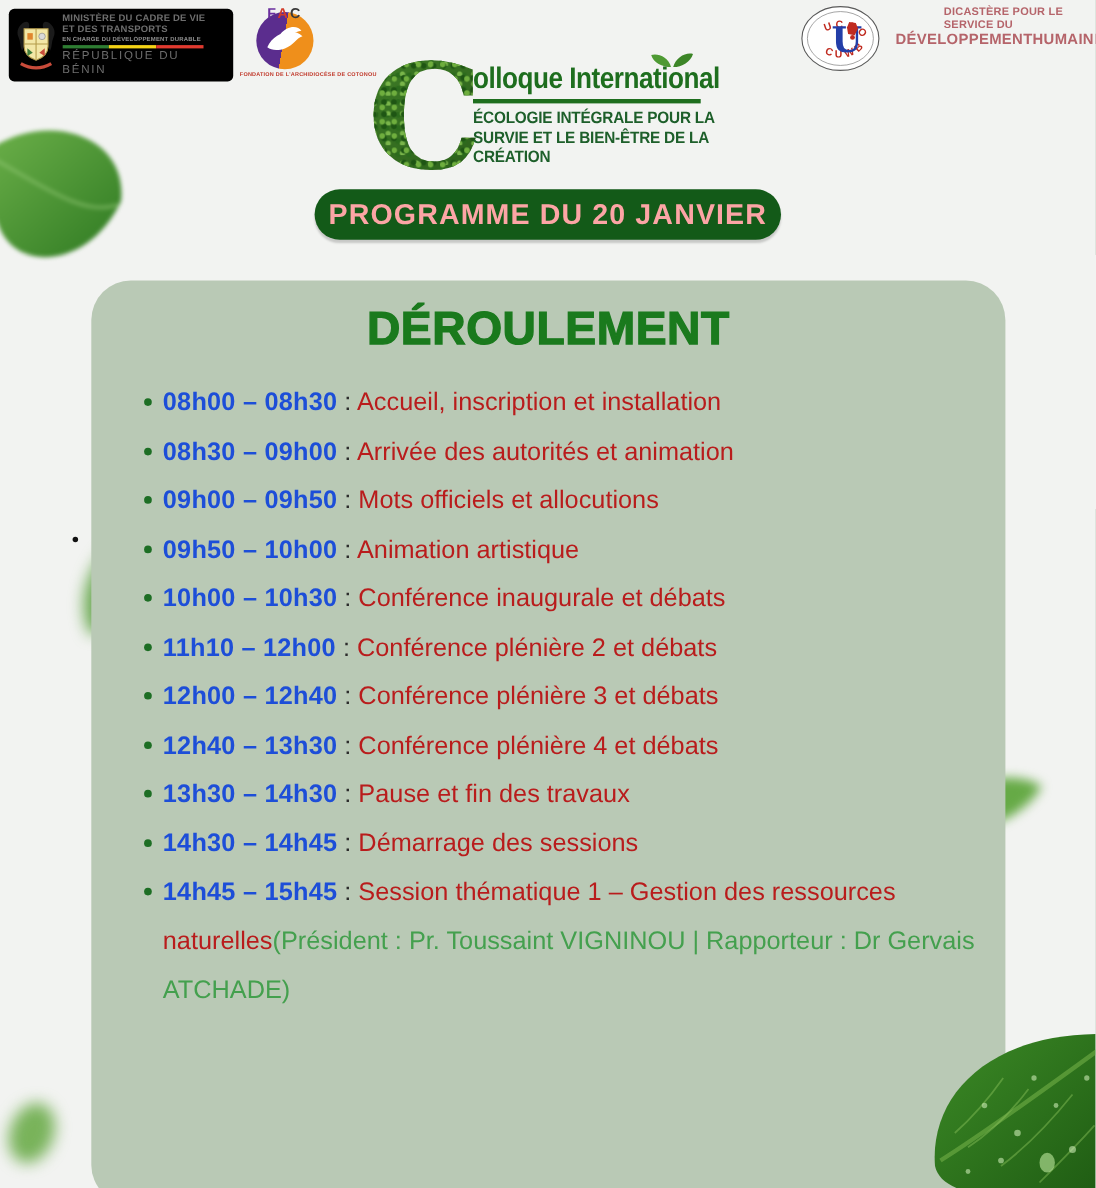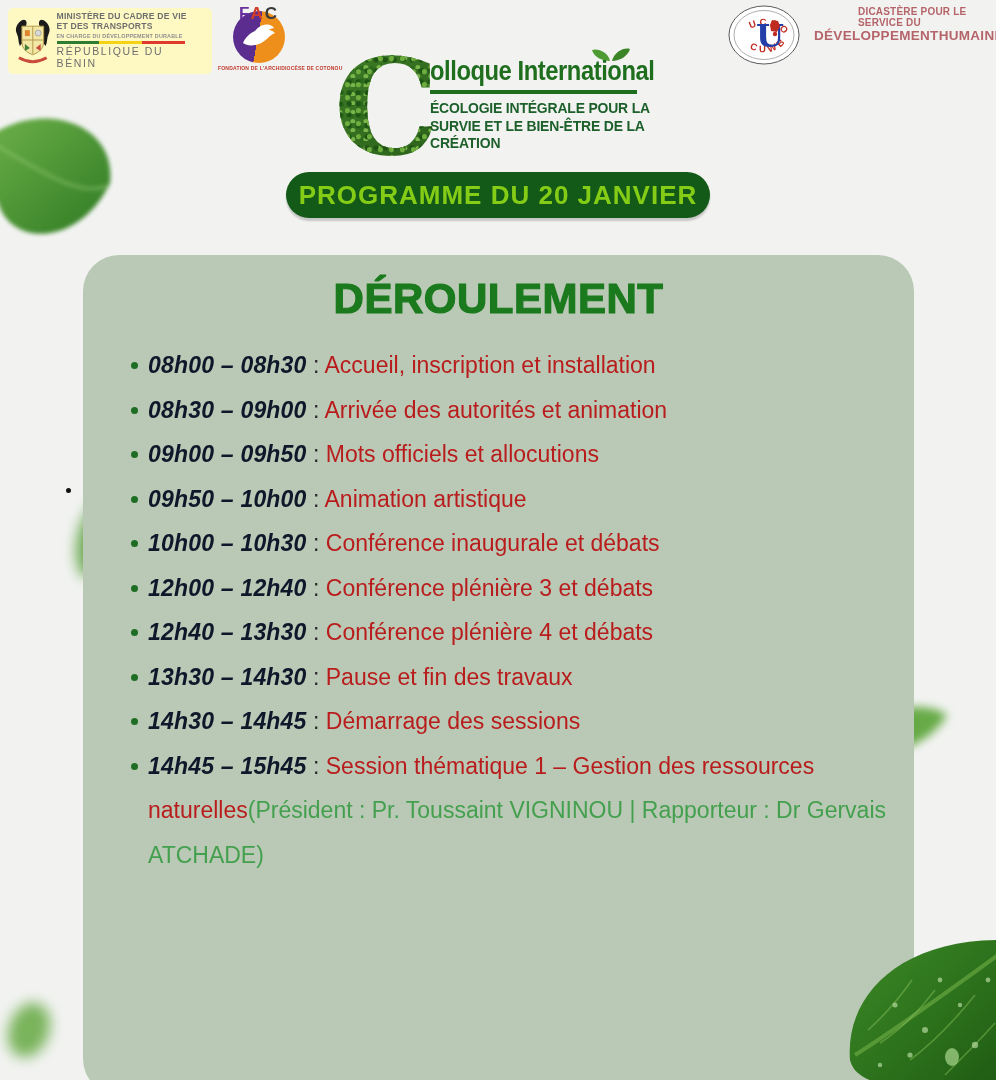--- a/index.html
+++ b/index.html
@@ -1,32 +1,32 @@
 <!DOCTYPE html>
 <html><head>
 <meta charset="utf-8">
 <style>
   html,body{margin:0;padding:0;}
   body{width:996px;height:1080px;overflow:hidden;background:#e8e8e6;}
   .page{position:relative;width:996px;height:1080px;background:#f2f3f1;overflow:hidden;
         font-family:"Liberation Sans", sans-serif;}
 
   
-  .ministry{position:absolute;left:8px;top:8px;width:204px;height:66px;background:#fef9c3;
+  .ministry{position:absolute;left:8px;top:8px;width:204px;height:66px;background:#000000;
             border-radius:5px;display:flex;align-items:center;gap:5px;padding:3px 6px;box-sizing:border-box;}
   .ministry .lines{display:flex;flex-direction:column;line-height:1.12;}
   .min-l1,.min-l2{font-size:8.6px;font-weight:700;color:#6e6e6e;letter-spacing:.2px;}
   .min-l3{font-size:5.4px;font-weight:700;color:#8f8f8f;margin-top:1px;letter-spacing:.2px;}
   .tricolor{display:flex;height:3.5px;width:128px;margin:2px 0 2px 0;}
   .tricolor i{flex:1;}
   .tri-g{background:#2e7d32;}.tri-y{background:#f4d316;}.tri-r{background:#e03a2f;}
   .min-country{font-size:10.5px;font-weight:400;color:#6e6e6e;letter-spacing:1.6px;}
 
   .fac{position:absolute;left:218px;top:4px;width:82px;text-align:center;}
-  .fac-letters{position:relative;z-index:2;font-size:17px;font-weight:700;letter-spacing:2px;height:10px;}
+  .fac-letters{position:relative;z-index:2;font-size:13px;font-weight:700;letter-spacing:2px;height:10px;}
   .fac-f{color:#6a2f9e;}.fac-a{color:#d23c2a;}.fac-c{color:#3a3a3a;}
   .fac-circle{position:relative;width:52px;height:52px;margin:-3px auto 0;border-radius:50%;
               background:linear-gradient(100deg,#5b2d8e 48%,#ef8f1b 48%);}
   .fac-caption{margin-top:2px;font-size:5px;font-weight:700;color:#c0392b;letter-spacing:.2px;white-space:nowrap;}
 
   .ucao{position:absolute;left:726px;top:4px;}
 
   .dicastere{position:absolute;left:810px;top:6px;width:184px;color:#b5646a;}
   .dic-l1{font-size:10px;font-weight:700;letter-spacing:.2px;margin-left:48px;}
   .dic-row{display:flex;gap:4px;margin-top:1px;}
@@ -49,31 +49,31 @@
                font-size:27px;font-weight:800;color:#1e6e1e;letter-spacing:-.5px;white-space:nowrap;}
   .brand-rule{width:207px;height:4px;background:#1e6e1e;margin-top:3px;}
   .brand-sub{margin-top:5px;display:inline-block;transform:scaleX(.93);transform-origin:left;
              font-size:15px;font-weight:800;color:#1d5f2a;line-height:1.18;letter-spacing:-.2px;white-space:nowrap;}
   .sprout{position:absolute;left:160px;top:-12px;}
 
   
   .pill{position:absolute;left:286px;top:172px;width:424px;height:46px;background:#135a18;
         border-radius:24px;display:flex;align-items:center;justify-content:center;
         box-shadow:0 3px 2px rgba(0,0,0,.18);}
-  .pill span{color:#84cc16;font-size:26px;font-weight:800;letter-spacing:1px;}
+  .pill span{color:#fca5a5;font-size:26px;font-weight:800;letter-spacing:1px;}
 
   
   .card{position:absolute;left:83px;top:255px;width:831px;height:840px;background:#b9c9b5;
         border-radius:36px;}
   .card h1{margin:20px 0 0 0;text-align:center;font-size:42px;font-weight:800;color:#1a7a1d;
            letter-spacing:.5px;-webkit-text-stroke:1.2px #1a7a1d;}
   .card ul{position:absolute;top:88px;left:48px;right:26px;margin:0;padding:0;list-style:none;}
   .card li{position:relative;padding-left:17px;font-size:23px;line-height:44.5px;color:#232823;}
   .bullet{position:absolute;left:0;top:19px;width:7px;height:7px;border-radius:50%;background:#1d6e24;}
-  .time{font-weight:700;color:#0f172a;letter-spacing:.2px;font-style:italic;}
+  .time{font-weight:700;color:#1d4ed8;letter-spacing:.2px;}
   .sep{color:#2b2b2b;}
   .desc{color:#b91c1c;}
   .credit{color:#44a04e;}
 
   
   .deco{position:absolute;pointer-events:none;}
   .blur2{filter:blur(2px);}
   .blur5{filter:blur(5px);}
   .blur7{filter:blur(7px);}
   .stray-dot{position:absolute;left:66px;top:488px;width:5px;height:5px;border-radius:50%;background:#111;}
@@ -212,20 +212,21 @@
   </div>
 
   <div class="card">
     <h1>DÉROULEMENT</h1>
     <ul>
       <li><span class="bullet"></span><span class="time">08h00 – 08h30</span><span class="sep"> : </span><span class="desc">Accueil, inscription et installation</span></li>
       <li><span class="bullet"></span><span class="time">08h30 – 09h00</span><span class="sep"> : </span><span class="desc">Arrivée des autorités et animation</span></li>
       <li><span class="bullet"></span><span class="time">09h00 – 09h50</span><span class="sep"> : </span><span class="desc">Mots officiels et allocutions</span></li>
       <li><span class="bullet"></span><span class="time">09h50 – 10h00</span><span class="sep"> : </span><span class="desc">Animation artistique</span></li>
       <li><span class="bullet"></span><span class="time">10h00 – 10h30</span><span class="sep"> : </span><span class="desc">Conférence inaugurale et débats</span></li>
+      <li><span class="bullet"></span><span class="time">11h10 – 12h00</span><span class="sep"> : </span><span class="desc">Conférence plénière 2 et débats</span></li>
       <li><span class="bullet"></span><span class="time">12h00 – 12h40</span><span class="sep"> : </span><span class="desc">Conférence plénière 3 et débats</span></li>
       <li><span class="bullet"></span><span class="time">12h40 – 13h30</span><span class="sep"> : </span><span class="desc">Conférence plénière 4 et débats</span></li>
       <li><span class="bullet"></span><span class="time">13h30 – 14h30</span><span class="sep"> : </span><span class="desc">Pause et fin des travaux</span></li>
       <li><span class="bullet"></span><span class="time">14h30 – 14h45</span><span class="sep"> : </span><span class="desc">Démarrage des sessions</span></li>
       <li><span class="bullet"></span><span class="time">14h45 – 15h45</span><span class="sep"> : </span><span class="desc">Session thématique 1 – Gestion des ressources naturelles</span><span class="credit">(Président : Pr. Toussaint VIGNINOU | Rapporteur : Dr Gervais ATCHADE)</span></li>
     </ul>
   </div>
 
   <svg class="deco" style="left:840px;top:935px;" width="160" height="150" viewBox="0 0 160 150">
     <defs>

